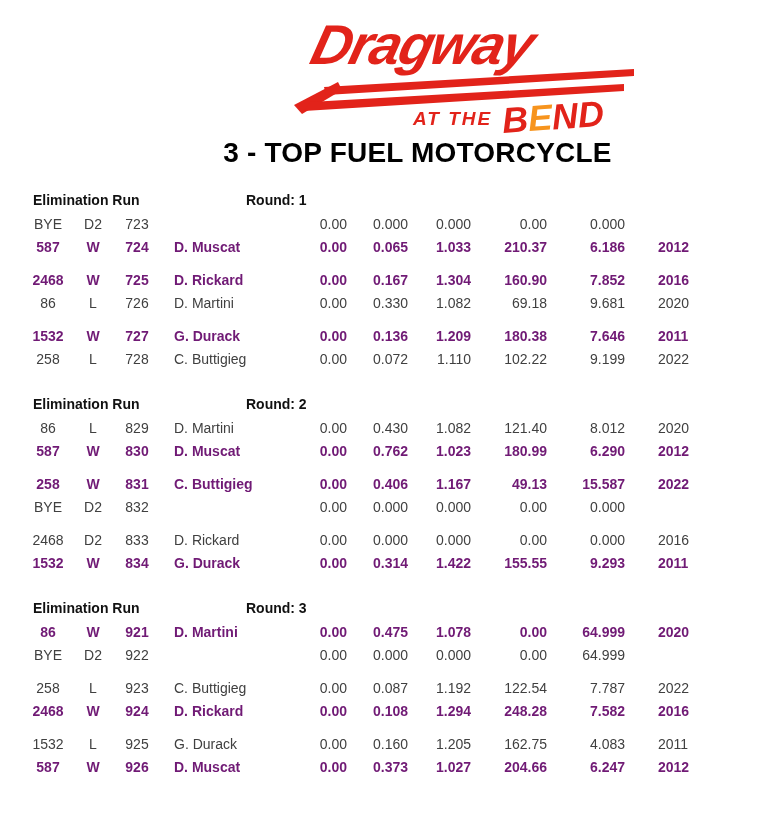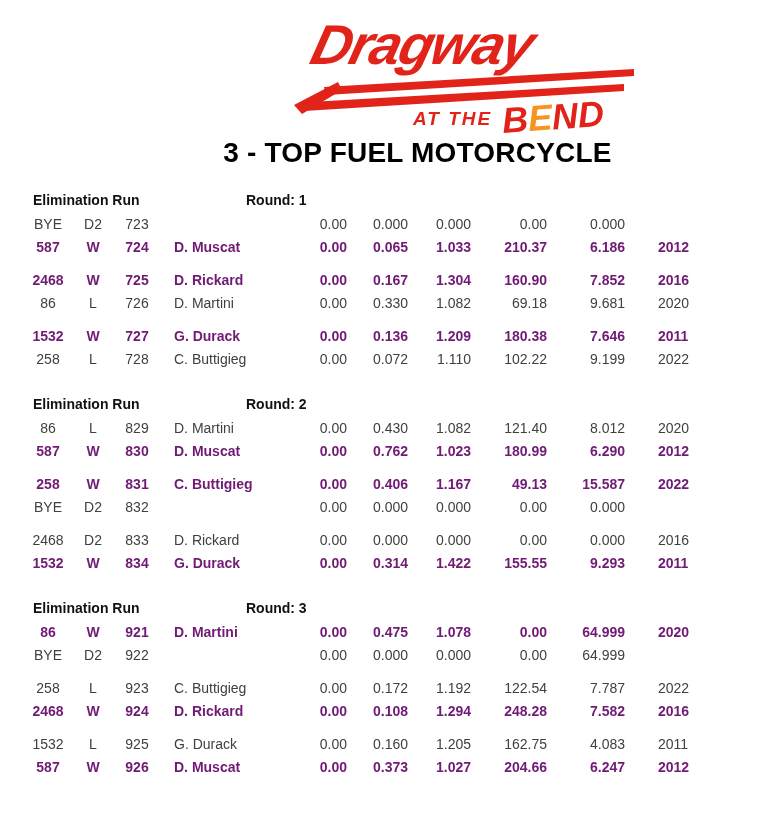--- a/index.html
+++ b/index.html
@@ -257,21 +257,21 @@
         <div class="c-et">64.999</div>
         <div class="c-vehicle"></div>
       </div>
       <div class="gap"></div>
       <div class="grid-row data-row">
         <div class="c-entry">258</div>
         <div class="c-wl">L</div>
         <div class="c-run">923</div>
         <div class="c-driver">C. Buttigieg</div>
         <div class="c-index">0.00</div>
-        <div class="c-rt">0.172</div>
+        <div class="c-rt">0.087</div>
         <div class="c-sixty">1.192</div>
         <div class="c-speed">122.54</div>
         <div class="c-et">7.787</div>
         <div class="c-vehicle">2022</div>
       </div>
       <div class="grid-row data-row bold">
         <div class="c-entry">2468</div>
         <div class="c-wl">W</div>
         <div class="c-run">924</div>
         <div class="c-driver">D. Rickard</div>

